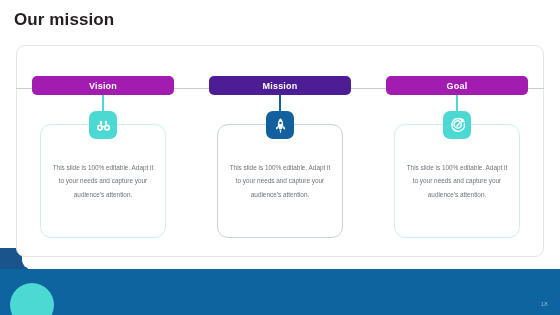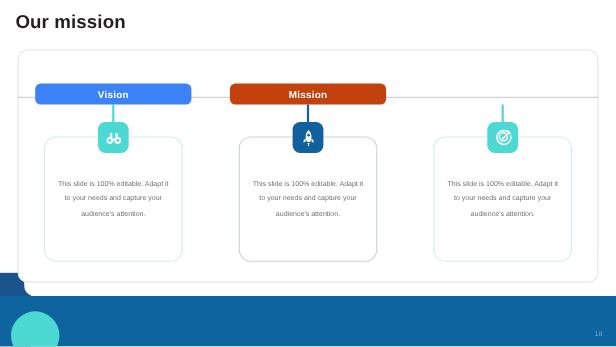--- a/index.html
+++ b/index.html
@@ -67,22 +67,22 @@
   }
 
   
   .pill{
     position:relative;z-index:3;
     margin-top:31px;
     width:142px;height:19px;border-radius:5px;
     display:flex;align-items:center;justify-content:center;
     color:#ffffff;font-size:9px;font-weight:bold;letter-spacing:.2px;
   }
-  .pill.teal{background:#3b82f6;}
-  .pill.blue{background:#c2410c;align-items:center;}
+  .pill.teal{background:#a21caf;}
+  .pill.blue{background:#4c1d95;align-items:center;}
 
   
   .stem{
     position:absolute;top:50px;left:50%;transform:translateX(-50%);
     width:2px;height:22px;z-index:2;
   }
   .stem.teal{background:#4DD9D3;}
   .stem.blue{background:#12609E;}
 
   
@@ -163,20 +163,23 @@
           <path d="M10.6 18.5h2.8l-1.4 3.3z" fill="#ffffff" stroke="none"></path>
           <circle cx="12" cy="21.6" r=".8" fill="#ffffff" stroke="none"></circle>
         </svg>
       </div>
       <div class="card blue">
         <div class="card-text">This slide is 100% editable. Adapt it to your needs and capture your audience's attention.</div>
       </div>
     </div>
 
     <div class="col">
+      <div class="pill teal">
+        <span>Goal</span>
+      </div>
       <div class="stem teal"></div>
       <div class="icon-badge teal">
         <svg width="17" height="17" viewBox="0 0 24 24" fill="none" stroke="#ffffff" stroke-width="1.9" stroke-linecap="round" stroke-linejoin="round">
           <path d="M20.4 6.2a9 9 0 1 0 1.3 3.1"></path>
           <path d="M17.3 9.4a5.2 5.2 0 1 1-2.4-3.3"></path>
           <circle cx="11.6" cy="12.4" r="1.5" fill="#ffffff" stroke="none"></circle>
           <path d="M11.6 12.4 20 4"></path>
           <path d="M17.6 2.3v4.1h4.1" stroke-width="1.7"></path>
         </svg>
       </div>

